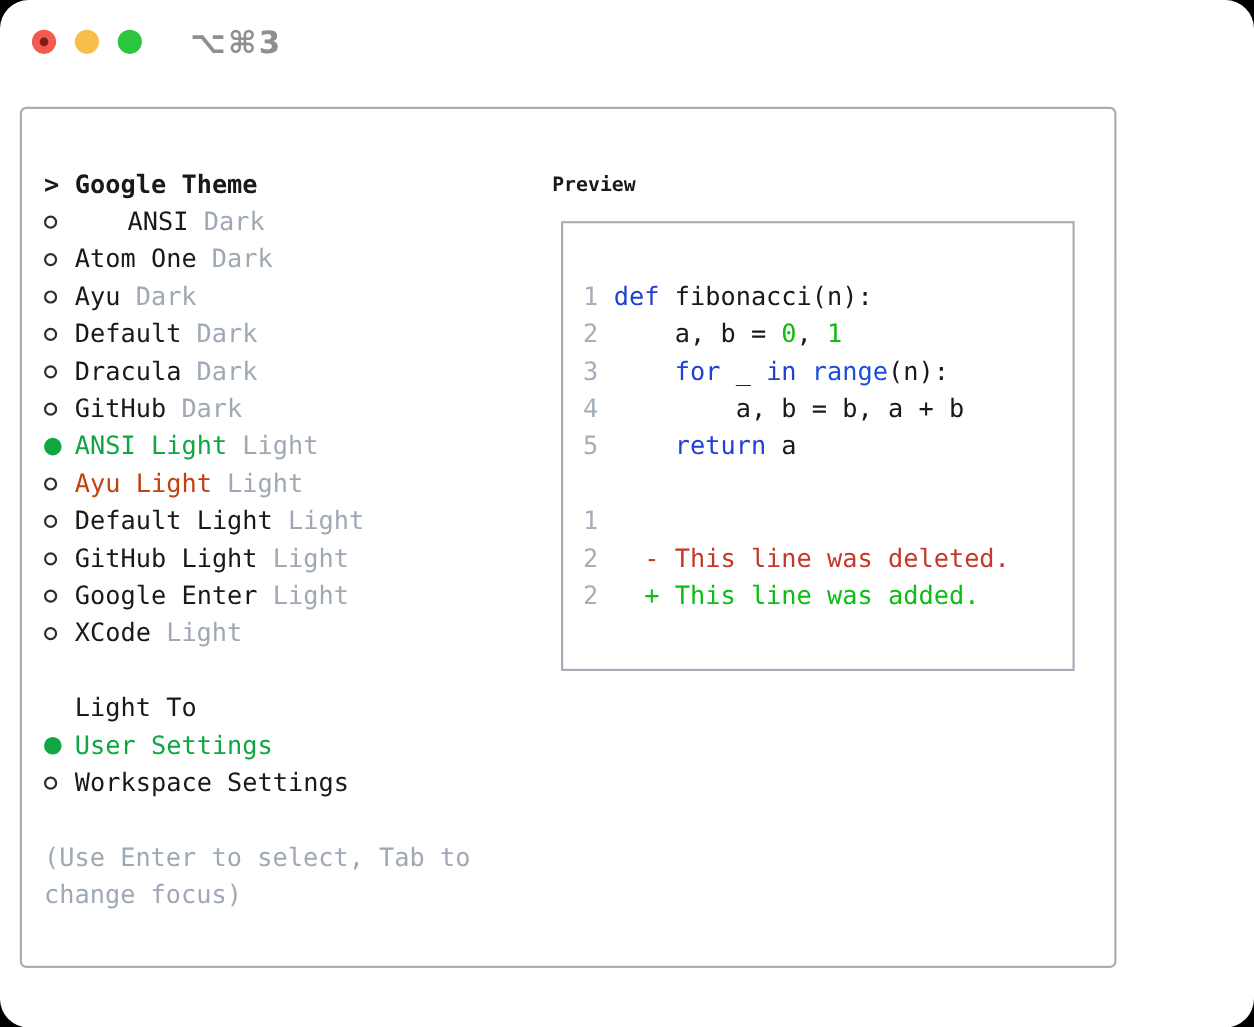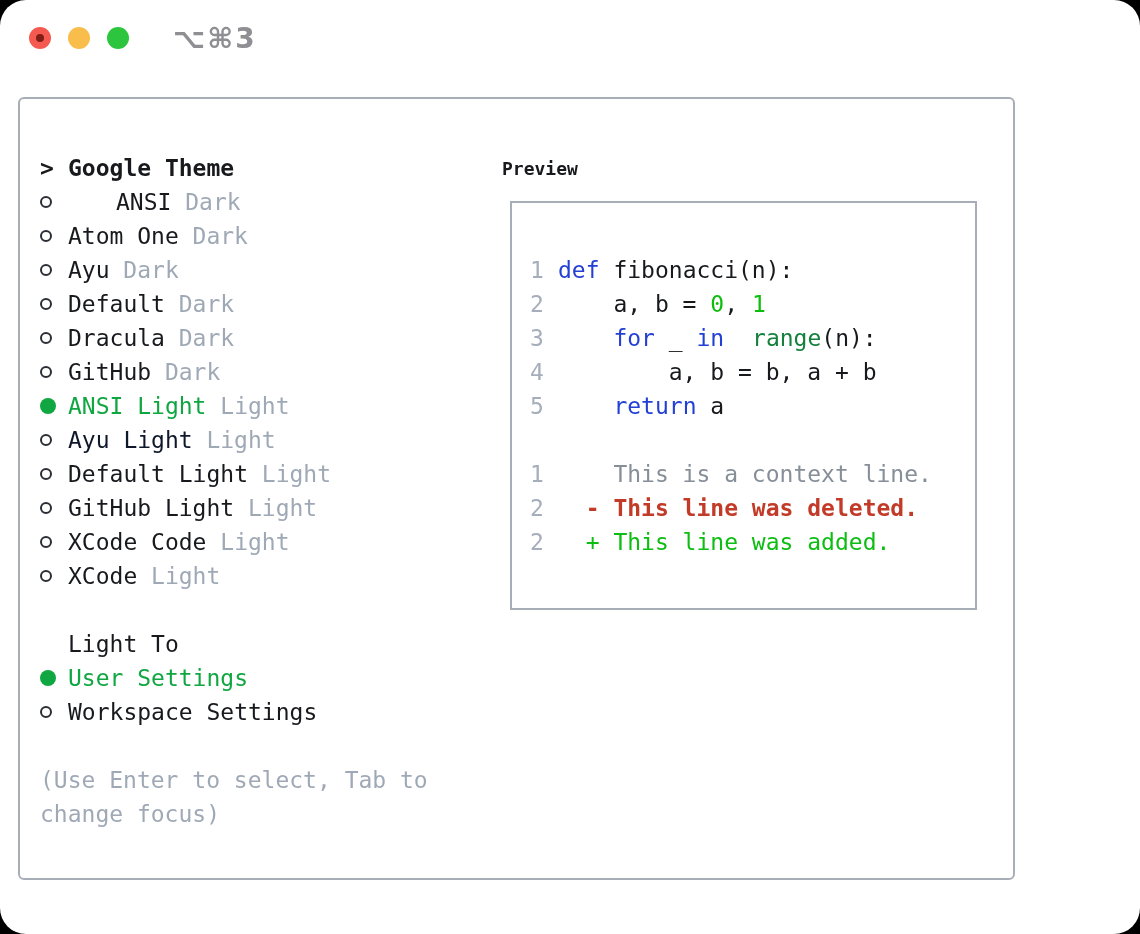--- a/index.html
+++ b/index.html
@@ -63,24 +63,24 @@
 
     <div class="left-rows" id="left-rows">
         <div class="row"><span class="bullet-col prompt" style="color: rgb(23, 25, 29);">&gt;</span><span class="hdr" style="color: rgb(23, 25, 29);">Google Theme</span></div>
         <div class="row"><span class="bullet-col"><span class="radio"></span></span><span style="color: rgb(23, 25, 29); margin-left: 48px;">ANSI</span><span style="color: rgb(159, 169, 182); margin-left: 0.6em;">Dark</span></div>
         <div class="row"><span class="bullet-col"><span class="radio"></span></span><span style="color: rgb(23, 25, 29);">Atom One</span><span style="color: rgb(159, 169, 182); margin-left: 0.6em;">Dark</span></div>
         <div class="row"><span class="bullet-col"><span class="radio"></span></span><span style="color: rgb(23, 25, 29);">Ayu</span><span style="color: rgb(159, 169, 182); margin-left: 0.6em;">Dark</span></div>
         <div class="row"><span class="bullet-col"><span class="radio"></span></span><span style="color: rgb(23, 25, 29);">Default</span><span style="color: rgb(159, 169, 182); margin-left: 0.6em;">Dark</span></div>
         <div class="row"><span class="bullet-col"><span class="radio"></span></span><span style="color: rgb(23, 25, 29);">Dracula</span><span style="color: rgb(159, 169, 182); margin-left: 0.6em;">Dark</span></div>
         <div class="row"><span class="bullet-col"><span class="radio"></span></span><span style="color: rgb(23, 25, 29);">GitHub</span><span style="color: rgb(159, 169, 182); margin-left: 0.6em;">Dark</span></div>
         <div class="row"><span class="bullet-col"><span class="radio sel" style="background: rgb(16, 167, 66);"></span></span><span style="color: rgb(16, 167, 66);">ANSI Light</span><span style="color: rgb(159, 169, 182); margin-left: 0.6em;">Light</span></div>
-        <div class="row"><span class="bullet-col"><span class="radio"></span></span><span style="color: #0f172a;">Ayu Light</span><span style="color: rgb(159, 169, 182); margin-left: 0.6em;">Light</span></div>
+        <div class="row"><span class="bullet-col"><span class="radio"></span></span><span style="color: #c2410c;">Ayu Light</span><span style="color: rgb(159, 169, 182); margin-left: 0.6em;">Light</span></div>
         <div class="row"><span class="bullet-col"><span class="radio"></span></span><span style="color: rgb(23, 25, 29);">Default Light</span><span style="color: rgb(159, 169, 182); margin-left: 0.6em;">Light</span></div>
         <div class="row"><span class="bullet-col"><span class="radio"></span></span><span style="color: rgb(23, 25, 29);">GitHub Light</span><span style="color: rgb(159, 169, 182); margin-left: 0.6em;">Light</span></div>
-        <div class="row"><span class="bullet-col"><span class="radio"></span></span><span style="color: rgb(23, 25, 29);">XCode Code</span><span style="color: rgb(159, 169, 182); margin-left: 0.6em;">Light</span></div>
+        <div class="row"><span class="bullet-col"><span class="radio"></span></span><span style="color: rgb(23, 25, 29);">Google Enter</span><span style="color: rgb(159, 169, 182); margin-left: 0.6em;">Light</span></div>
         <div class="row"><span class="bullet-col"><span class="radio"></span></span><span style="color: rgb(23, 25, 29);">XCode</span><span style="color: rgb(159, 169, 182); margin-left: 0.6em;">Light</span></div>
         <div class="row"></div>
         <div class="row"><span class="bullet-col"></span><span style="color: rgb(23, 25, 29);">Light To</span></div>
         <div class="row"><span class="bullet-col"><span class="radio sel" style="background: rgb(16, 167, 66);"></span></span><span style="color: rgb(16, 167, 66);">User Settings</span></div>
         <div class="row"><span class="bullet-col"><span class="radio"></span></span><span style="color: rgb(23, 25, 29);">Workspace Settings</span></div>
         <div class="row"></div>
         <div class="row" style="color: rgb(159, 169, 182);">(Use Enter to select, Tab to</div>
         <div class="row" style="color: rgb(159, 169, 182);">change focus)</div>
       </div>
 
@@ -90,41 +90,40 @@
         <div class="pline">
           <span class="ln" style="color: rgb(165, 174, 186);">1</span>
           <span class="ptext"><span style="color: rgb(35, 64, 212);">def</span><span style="color: rgb(23, 25, 29);"> fibonacci(n):</span></span>
         </div>
         <div class="pline">
           <span class="ln" style="color: rgb(165, 174, 186);">2</span>
           <span class="ptext"><span style="color: rgb(23, 25, 29);">    a, b = </span><span style="color: rgb(12, 189, 12);">0</span><span style="color: rgb(23, 25, 29);">, </span><span style="color: rgb(12, 189, 12);">1</span></span>
         </div>
         <div class="pline">
           <span class="ln" style="color: rgb(165, 174, 186);">3</span>
-          <span class="ptext"><span style="color: rgb(23, 25, 29);">    </span><span style="color: rgb(35, 64, 212);">for</span><span style="color: rgb(23, 25, 29);"> _ </span><span style="color: rgb(35, 64, 212);">in</span><span style="color: rgb(23, 25, 29);"> </span><span style="color: #15803d; margin-left: 14px;">range</span><span style="color: rgb(23, 25, 29);">(n):</span></span>
+          <span class="ptext"><span style="color: rgb(23, 25, 29);">    </span><span style="color: rgb(35, 64, 212);">for</span><span style="color: rgb(23, 25, 29);"> _ </span><span style="color: rgb(35, 64, 212);">in</span><span style="color: rgb(23, 25, 29);"> </span><span style="color: #1d4ed8;">range</span><span style="color: rgb(23, 25, 29);">(n):</span></span>
         </div>
         <div class="pline">
           <span class="ln" style="color: rgb(165, 174, 186);">4</span>
           <span class="ptext"><span style="color: rgb(23, 25, 29);">        a, b = b, a + b</span></span>
         </div>
         <div class="pline">
           <span class="ln" style="color: rgb(165, 174, 186);">5</span>
           <span class="ptext"><span style="color: rgb(23, 25, 29);">    </span><span style="color: rgb(35, 64, 212);">return</span><span style="color: rgb(23, 25, 29);"> a</span></span>
         </div>
         <div class="pline">
           <span class="ln" style="color: rgb(165, 174, 186);"></span>
           <span class="ptext"></span>
         </div>
         <div class="pline">
           <span class="ln" style="color: rgb(165, 174, 186);">1</span>
-          <span class="ptext"><span style="color: rgb(134, 142, 152);">    This is a context line.</span></span>
         </div>
         <div class="pline">
           <span class="ln" style="color: rgb(165, 174, 186);">2</span>
-          <span class="ptext"><span style="color: rgb(194, 58, 40); font-weight: bold;">  - This line was deleted.</span></span>
+          <span class="ptext"><span style="color: rgb(194, 58, 40);">  - This line was deleted.</span></span>
         </div>
         <div class="pline">
           <span class="ln" style="color: rgb(165, 174, 186);">2</span>
           <span class="ptext"><span style="color: rgb(12, 189, 18);">  + This line was added.</span></span>
         </div>
       </div>
 
   </div>
 </div>
 

